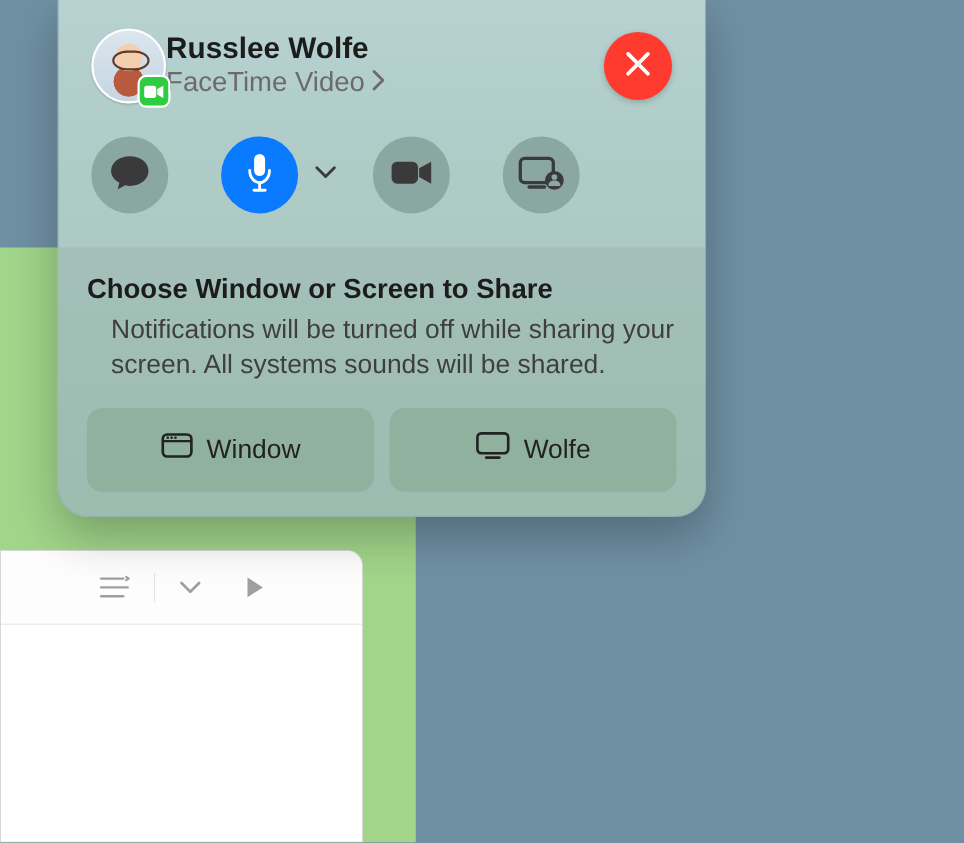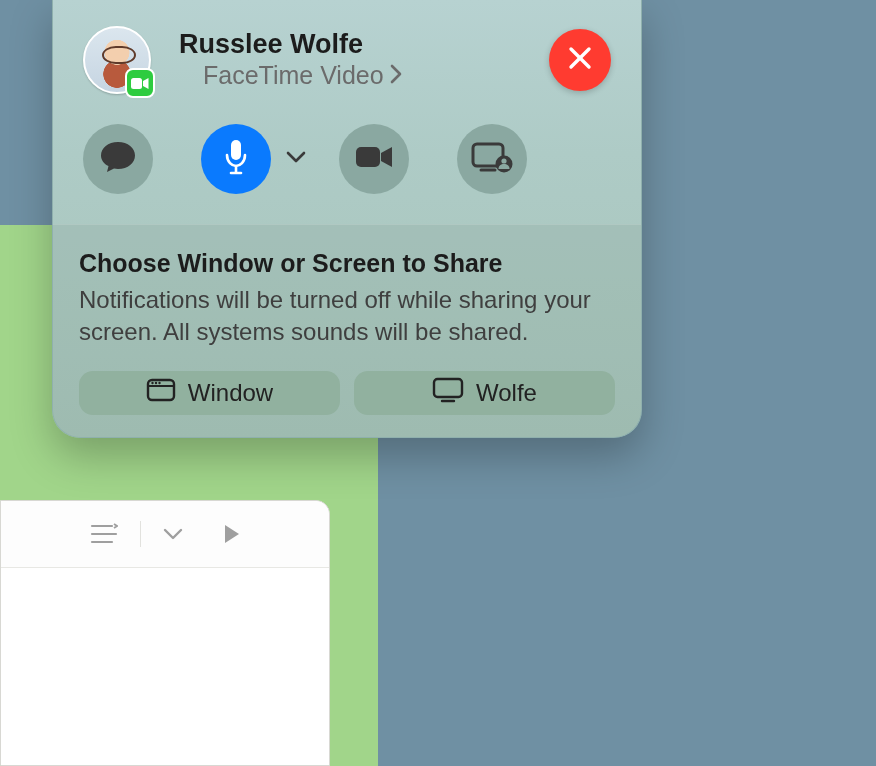--- a/index.html
+++ b/index.html
@@ -64,21 +64,21 @@
     border: 1px solid #8fb0ad;
     border-top: none;
     border-radius: 0 0 28px 28px;
     box-shadow: 0 18px 42px rgba(0,0,0,0.25);
     overflow: hidden;
   }
   .ft-header {
     display: flex;
     align-items: center;
     padding: 26px 30px 10px 30px;
-    gap: 28px;
+    gap: 0;
     justify-content: space-between;
   }
   .avatar-wrap {
     position: relative;
     width: 68px;
     height: 68px;
   }
   .avatar {
     width: 68px;
     height: 68px;
@@ -122,21 +122,20 @@
     line-height: 1.1;
   }
   .ft-subline {
     display: flex;
     align-items: center;
     gap: 6px;
     font-size: 25px;
     font-weight: 400;
     color: #6b6b6b;
     margin-top: 2px;
-    margin-left: 24px;
   }
   .close-btn {
     width: 62px;
     height: 62px;
     border-radius: 50%;
     background: #ff3b30;
     display: flex;
     align-items: center;
     justify-content: center;
     color: #fff;
@@ -178,29 +177,30 @@
   .share-title {
     font-size: 25px;
     font-weight: 700;
     color: #1c1c1c;
     margin-bottom: 6px;
   }
   .share-desc {
     font-size: 24px;
     line-height: 1.35;
     color: #3f3f3f;
+    margin-left: 22px;
   }
   .share-buttons {
     display: flex;
     gap: 14px;
     margin-top: 22px;
   }
   .share-btn {
     flex: 1;
-    height: 44px;
+    height: 76px;
     border-radius: 14px;
     background: #91b19f;
     display: flex;
     align-items: center;
     justify-content: center;
     gap: 12px;
     font-size: 24px;
     font-weight: 500;
     color: #222;
   }

